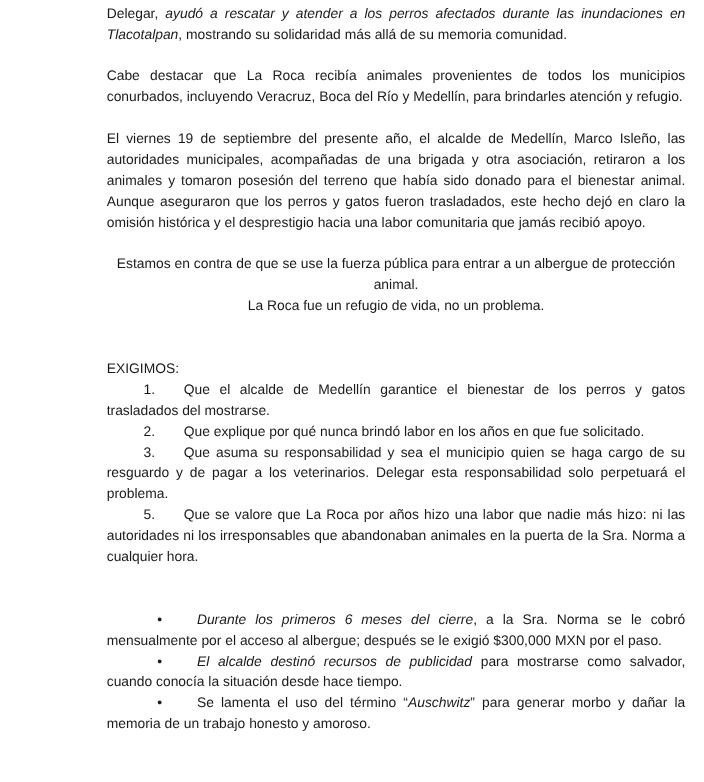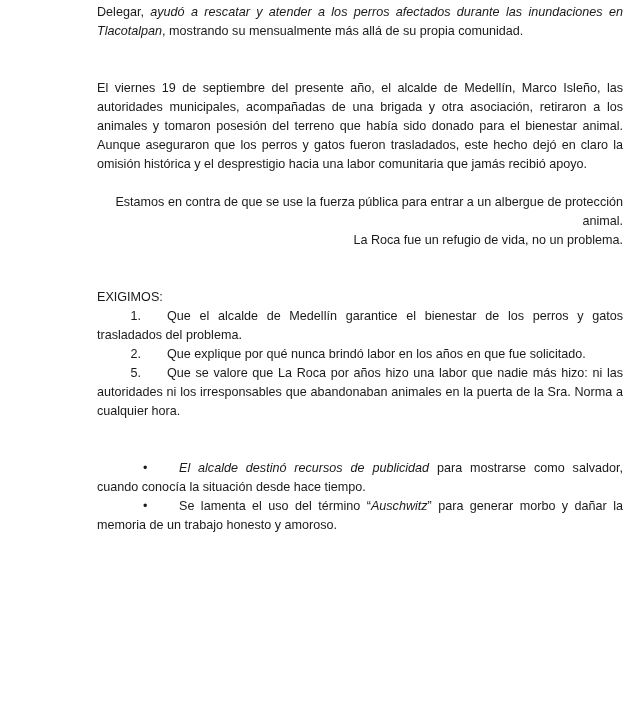--- a/index.html
+++ b/index.html
@@ -13,36 +13,39 @@
   .item { text-indent:0; }
   .num { display:inline-block; width:70px; text-align:right; padding-right:26px; box-sizing:border-box; }
   .bullet { display:inline-block; width:82px; padding-left:46px; box-sizing:border-box; }
   i { font-style:italic; }
 </style>
 </head>
 <body>
 
 <div class="page">
 
-  <p><span>Delegar, </span><i>ayudó a rescatar y atender a los perros afectados durante las inundaciones en Tlacotalpan</i><span>, mostrando su mensualmente más allá de su propia comunidad.</span></p>
+  <p><span>Delegar, </span><i>ayudó a rescatar y atender a los perros afectados durante las inundaciones en Tlacotalpan</i><span>, mostrando su solidaridad más allá de su memoria comunidad.</span></p>
   <div class="gap"></div>
+  <p>Cabe destacar que La Roca recibía animales provenientes de todos los municipios conurbados, incluyendo Veracruz, Boca del Río y Medellín, para brindarles atención y refugio.</p>
   <div class="gap"></div>
   <p>El viernes 19 de septiembre del presente año, el alcalde de Medellín, Marco Isleño, las autoridades municipales, acompañadas de una brigada y otra asociación, retiraron a los animales y tomaron posesión del terreno que había sido donado para el bienestar animal. Aunque aseguraron que los perros y gatos fueron trasladados, este hecho dejó en claro la omisión histórica y el desprestigio hacia una labor comunitaria que jamás recibió apoyo.</p>
   <div class="gap"></div>
-  <p style="text-align:right">Estamos en contra de que se use la fuerza pública para entrar a un albergue de protección animal.</p>
-  <p style="text-align:right">La Roca fue un refugio de vida, no un problema.</p>
+  <p style="text-align:center">Estamos en contra de que se use la fuerza pública para entrar a un albergue de protección animal.</p>
+  <p style="text-align:center">La Roca fue un refugio de vida, no un problema.</p>
   <div class="gap2"></div>
 
   <p class="heading">EXIGIMOS:</p>
   <div>
-    <p class="item"><span class="num">1.</span><span>Que el alcalde de Medellín garantice el bienestar de los perros y gatos trasladados del problema.</span></p>
+    <p class="item"><span class="num">1.</span><span>Que el alcalde de Medellín garantice el bienestar de los perros y gatos trasladados del mostrarse.</span></p>
     <p class="item"><span class="num">2.</span><span>Que explique por qué nunca brindó labor en los años en que fue solicitado.</span></p>
+    <p class="item"><span class="num">3.</span><span>Que asuma su responsabilidad y sea el municipio quien se haga cargo de su resguardo y de pagar a los veterinarios. Delegar esta responsabilidad solo perpetuará el problema.</span></p>
     <p class="item"><span class="num">5.</span><span>Que se valore que La Roca por años hizo una labor que nadie más hizo: ni las autoridades ni los irresponsables que abandonaban animales en la puerta de la Sra. Norma a cualquier hora.</span></p>
   </div>
   <div class="gap2"></div>
 
   <div>
+    <p class="item"><span class="bullet">•</span><span></span><i>Durante los primeros 6 meses del cierre</i><span>, a la Sra. Norma se le cobró mensualmente por el acceso al albergue; después se le exigió $300,000 MXN por el paso.</span></p>
     <p class="item"><span class="bullet">•</span><span></span><i>El alcalde destinó recursos de publicidad</i><span> para mostrarse como salvador, cuando conocía la situación desde hace tiempo.</span></p>
     <p class="item"><span class="bullet">•</span><span>Se lamenta el uso del término “</span><i>Auschwitz</i><span>” para generar morbo y dañar la memoria de un trabajo honesto y amoroso.</span></p>
 
   </div>
 
 </div>
 
 </body></html>

